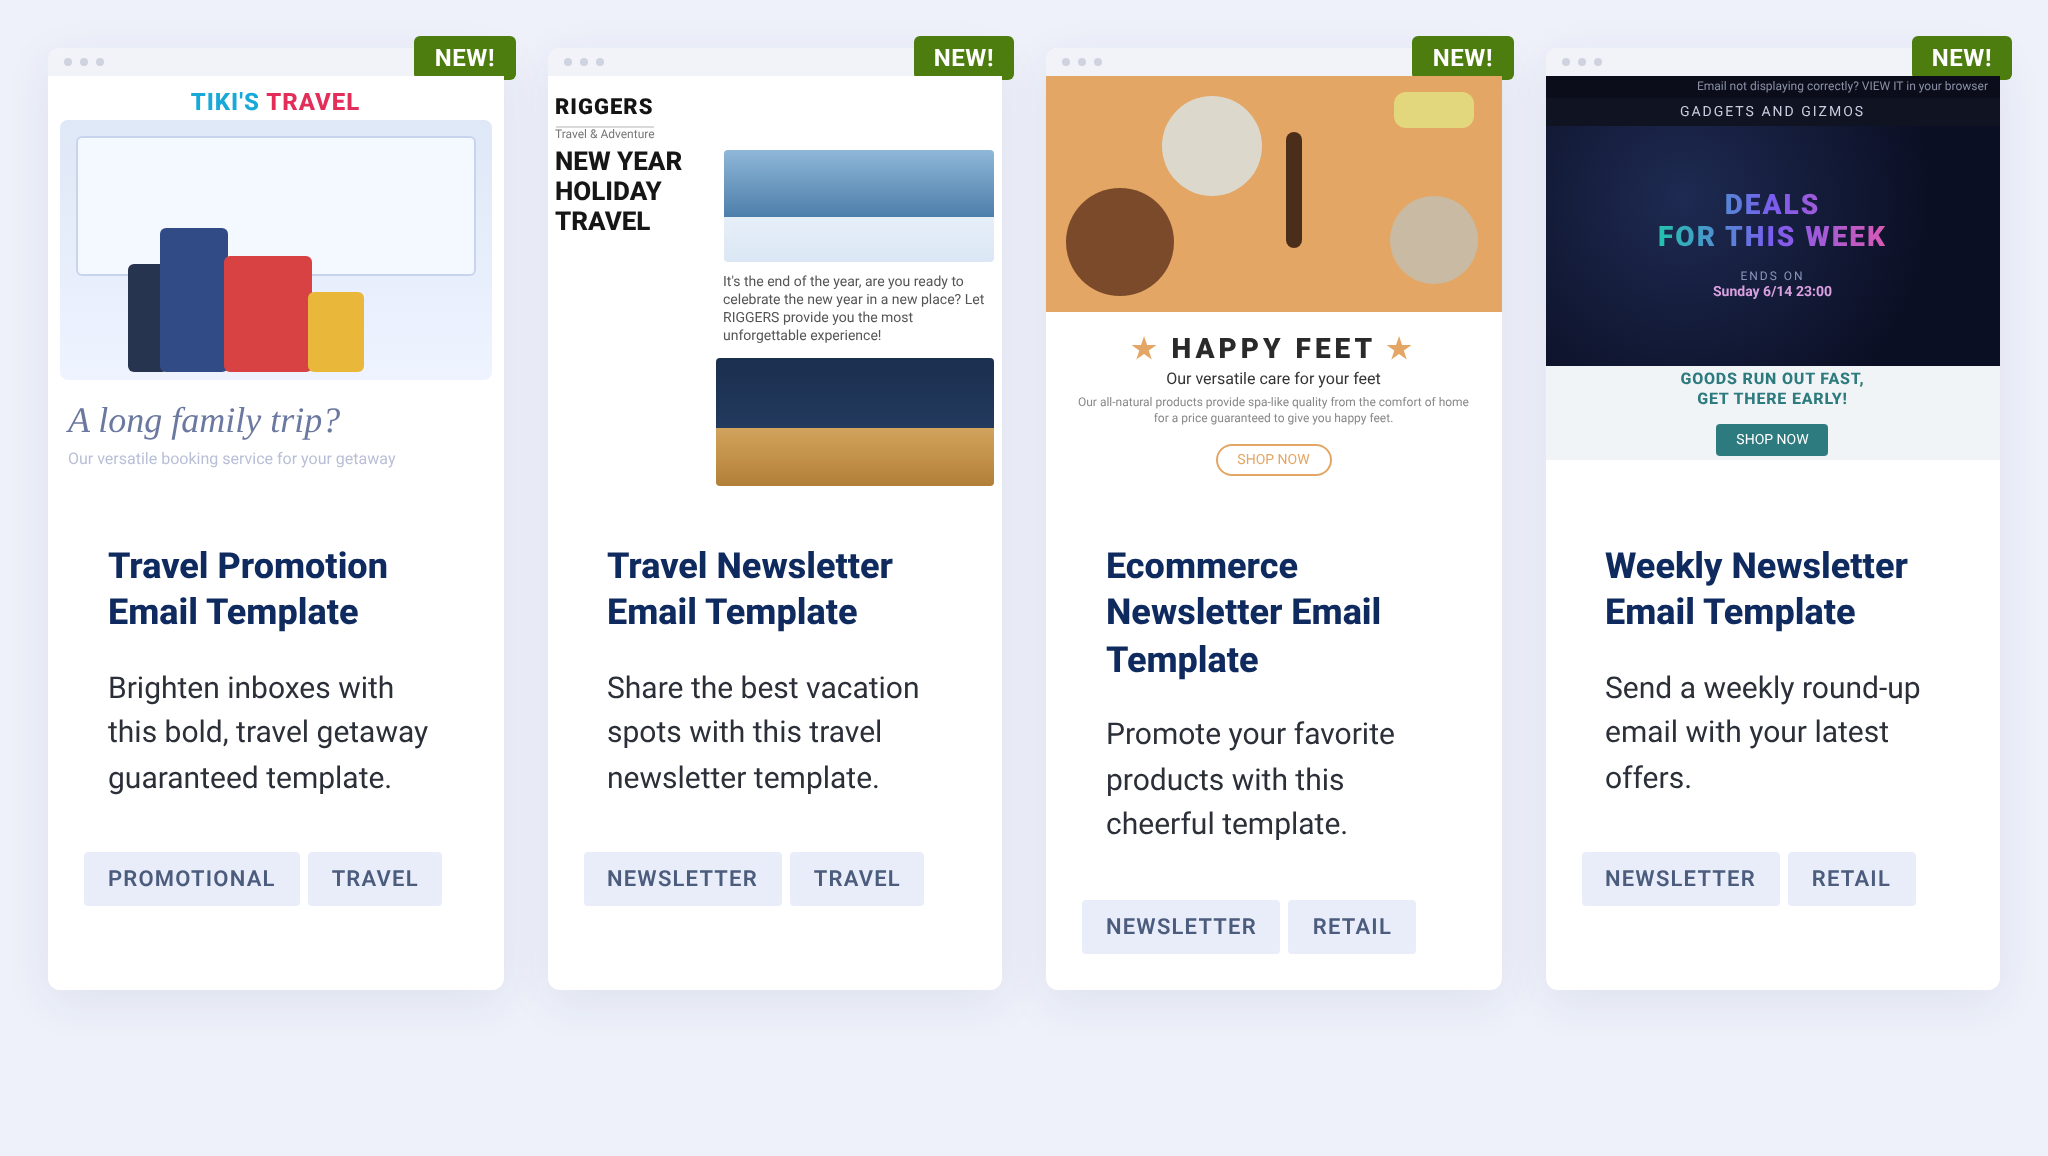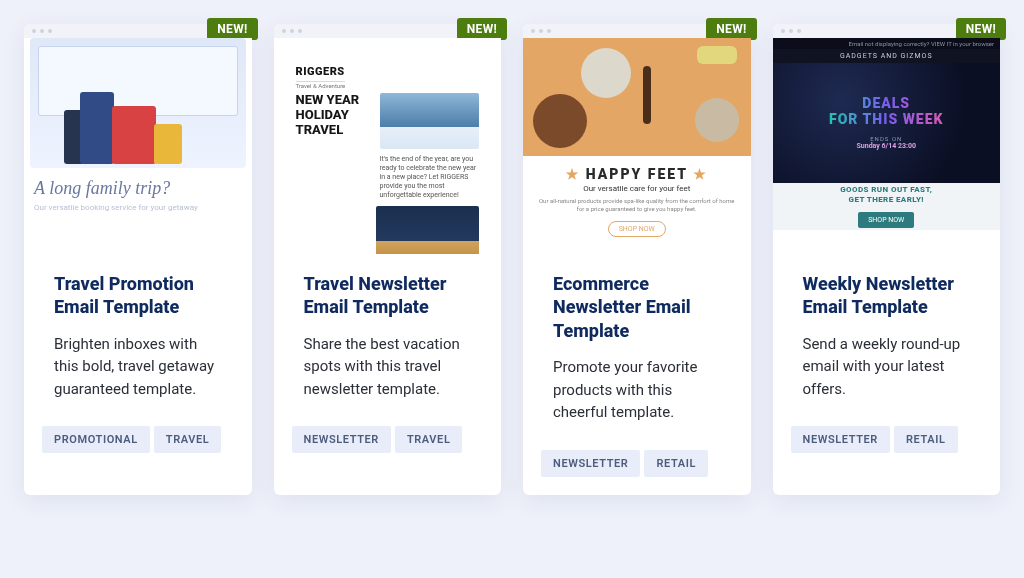--- a/index.html
+++ b/index.html
@@ -17,21 +17,21 @@
   .pv1-illus{height:130px;background:linear-gradient(#dfe8f7,#eef3ff);position:relative;border-radius:4px;margin:0 6px;overflow:hidden;}
   .pv1-window{position:absolute;inset:8px 8px auto 8px;height:70px;border:1px solid #c8d4ee;border-radius:3px;background:#f4f8ff;}
   .bag{position:absolute;bottom:4px;border-radius:3px;}
   .bag.red{width:44px;height:58px;background:#d84242;left:82px;}
   .bag.blue{width:34px;height:72px;background:#314b86;left:50px;}
   .bag.yel{width:28px;height:40px;background:#e9b83a;left:124px;}
   .bag.dk{width:20px;height:54px;background:#27344f;left:34px;}
   .pv1-tag{color:#6b789f;font-family:Georgia,serif;font-style:italic;font-size:18px;margin:10px 0 0 10px;}
   .pv1-tag2{color:#b8bfd6;font-size:8px;margin:4px 0 0 10px;}
   
-  .pv2{background:#fff;padding:22px;}
+  .pv2{background:#fff;padding:4px;}
   .pv2-brand{font-weight:900;font-size:11px;letter-spacing:.5px;color:#141414;border-bottom:1px solid #d9d9d9;padding-bottom:3px;display:inline-block;}
   .pv2-sub{font-size:6px;color:#777;display:block;}
   .pv2-top{display:flex;gap:6px;margin-top:4px;}
   .pv2-title{font-weight:800;font-size:13px;color:#161616;line-height:1.15;width:78px;}
   .pv2-photo{flex:1;height:56px;background:linear-gradient(180deg,#8fb7d8 0%,#4d7eaa 60%,#e7eff8 60%,#dbe7f5 100%);border-radius:2px;}
   .pv2-txt{font-size:7px;color:#555;margin-top:6px;line-height:1.3;}
   .pv2-photo2{margin-top:6px;height:64px;background:linear-gradient(180deg,#1b2f4f 0%,#223a5e 55%,#d2a35c 55%,#b27f38 100%);border-radius:2px;margin-left:80px;}
   
   .pv3{display:flex;flex-direction:column;}
   .pv3-photo{height:118px;background:#e4a664;position:relative;}
@@ -71,20 +71,21 @@
 <div class="grid">
 
   <div class="card">
     <div class="badge">NEW!</div>
     <div class="browser-bar">
         <span class="dot"></span>
         <span class="dot"></span>
         <span class="dot"></span>
       </div>
     <div class="preview pv1">
+      <div class="pv1-logo"><span>TIKI'S</span> TRAVEL</div>
       <div class="pv1-illus">
         <div class="pv1-window"></div>
         <div class="bag dk"></div>
           <div class="bag blue"></div>
           <div class="bag red"></div>
           <div class="bag yel"></div>
       </div>
       <div class="pv1-tag">A long family trip?</div>
       <div class="pv1-tag2">Our versatile booking service for your getaway</div>
     </div>

